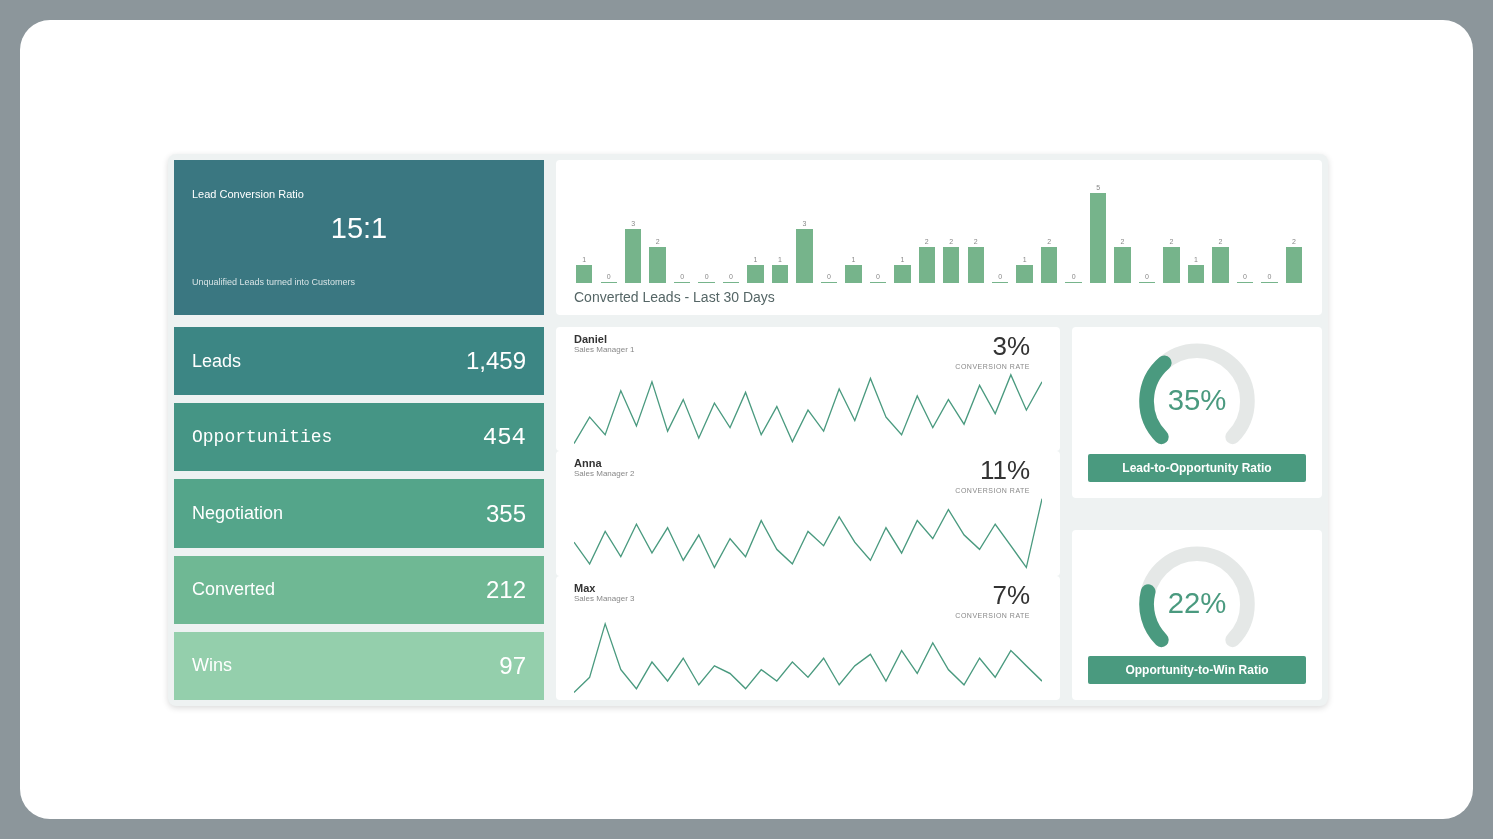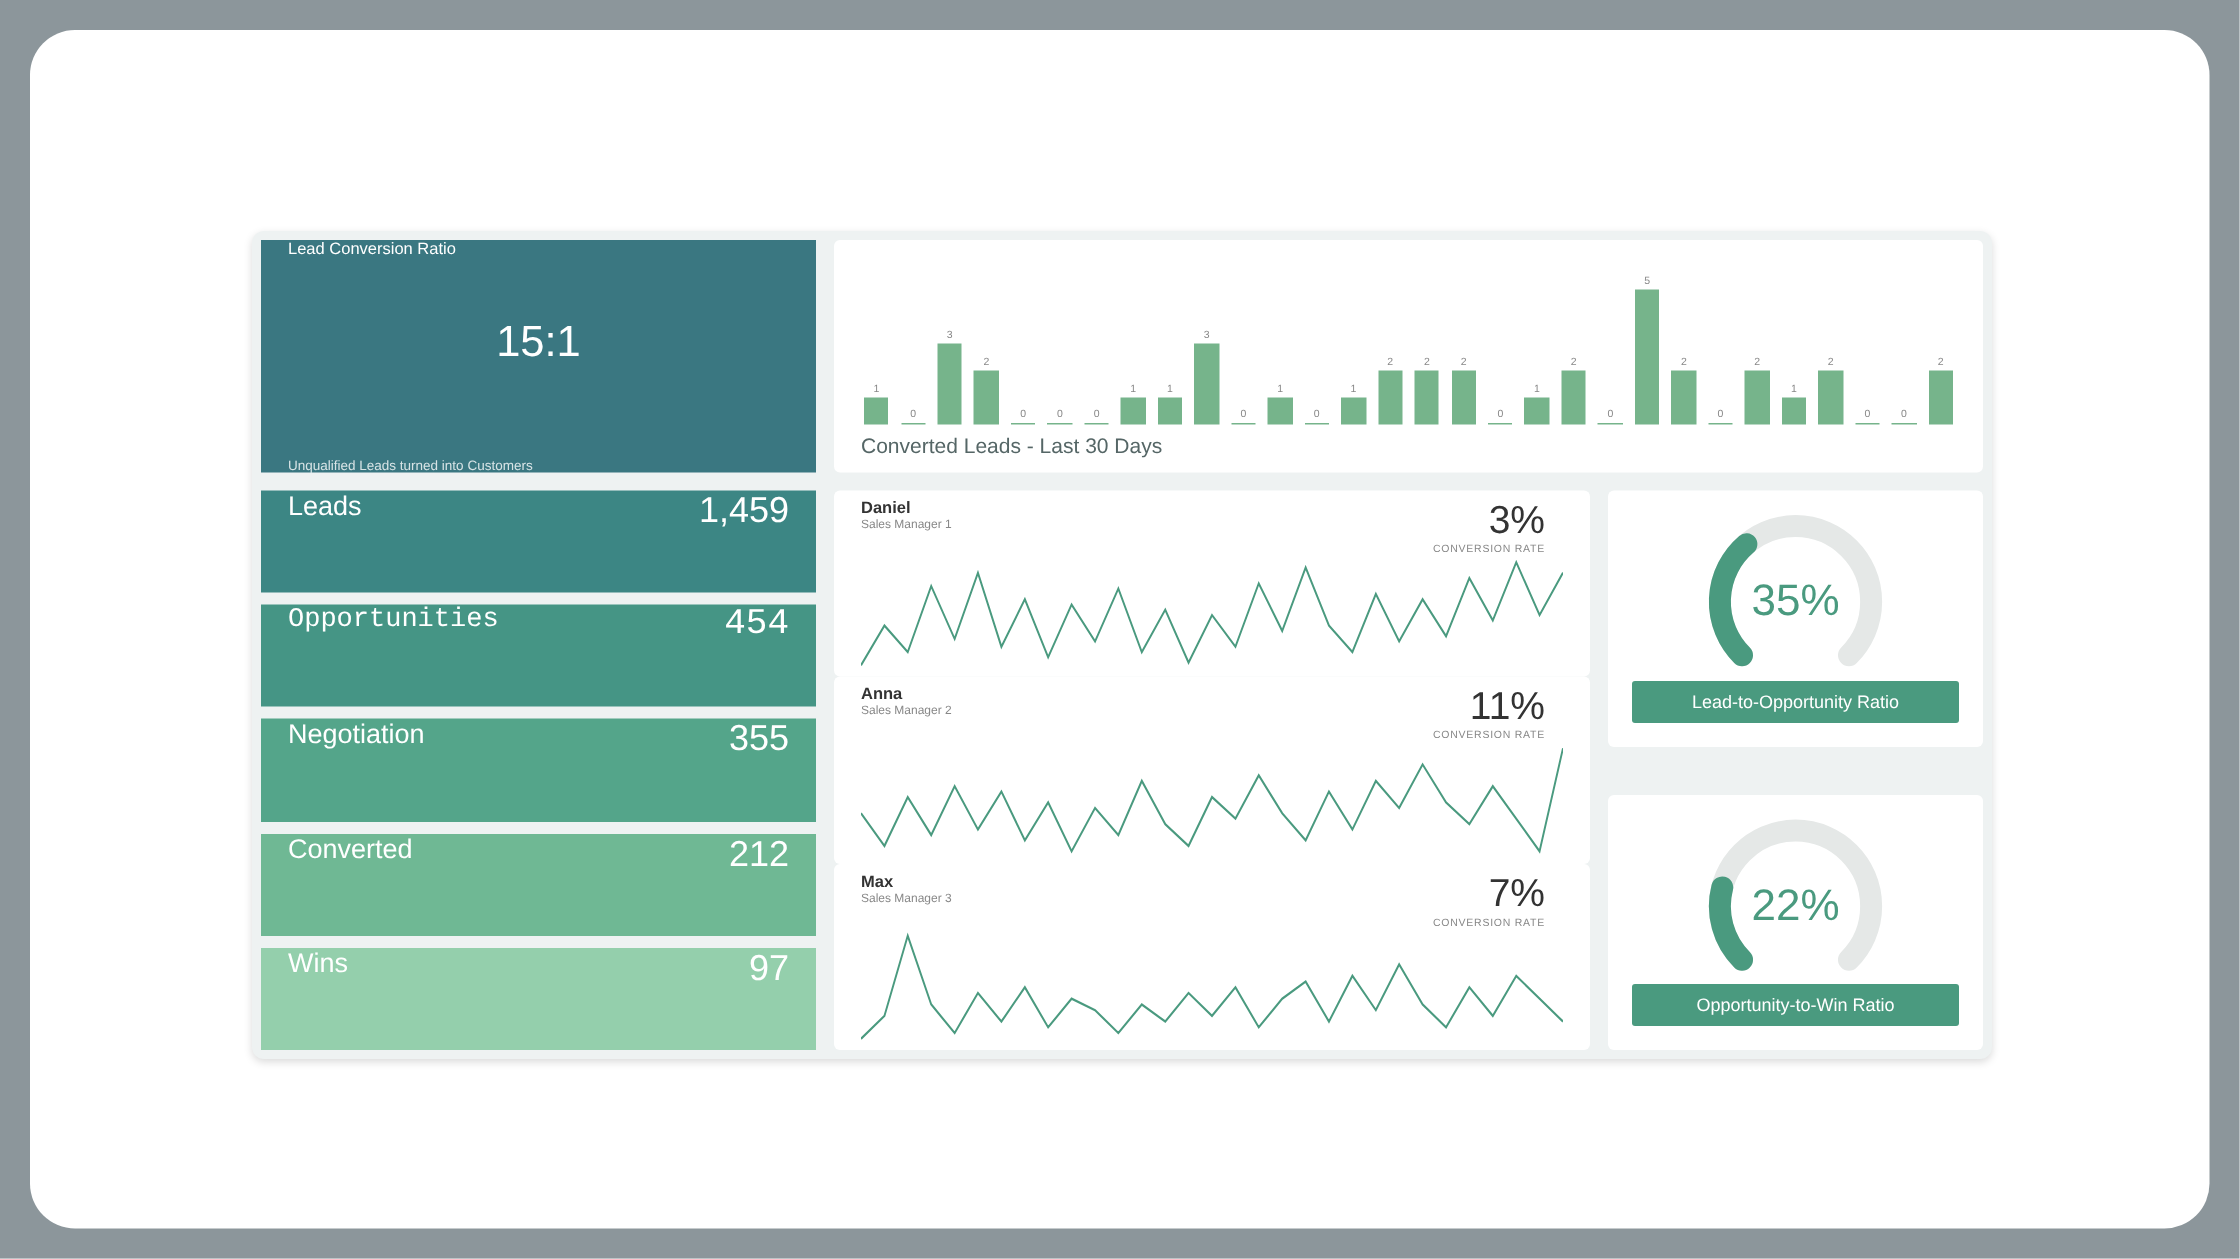--- a/index.html
+++ b/index.html
@@ -33,42 +33,42 @@
     grid-template-rows: 155px 1fr;
     gap: 12px;
     padding: 6px;
   }
   
   .tile-hero {
     grid-column: 1;
     grid-row: 1;
     background: #3a7781;
     color: #fff;
-    padding: 0 18px;
+    padding: 28px 18px;
     display: flex;
     flex-direction: column;
     justify-content: space-between;
   }
   .tile-hero .t-title { font-size: 11px; font-weight: 400; }
   .tile-hero .t-value { font-size: 29px; font-weight: 400; text-align: center; }
   .tile-hero .t-sub   { font-size: 9px;  opacity: 0.8; margin-top: 20px; }
 
   
   .funnel {
     grid-column: 1;
     grid-row: 2;
     display: flex;
     flex-direction: column;
     gap: 8px;
   }
   .funnel-tile {
     flex: 1;
     color: #fff;
     display: flex;
-    align-items: flex-start;
+    align-items: center;
     justify-content: space-between;
     padding: 0 18px;
   }
   .funnel-tile .f-label { font-size: 18px; font-weight: 400; }
   .funnel-tile .f-value { font-size: 24px; font-weight: 300; }
 
   
   .card-bars {
     grid-column: 2 / 4;
     grid-row: 1;
@@ -136,20 +136,21 @@
   .gauge-svg { width: 150px; height: 110px; }
   .gauge-text { font-size: 32px; fill:#4a9a7f; font-weight:300; }
   .gauge-label {
     width:100%;
     background:#4a9a7f;
     color:#fff;
     text-align:center;
     font-size:12px;
     padding:7px 0;
     border-radius:2px;
+    font-weight:bold;
   }
 </style>
 </head>
 <body>
 
 <div class="frame">
   <div class="dashboard">
 
     <div class="tile-hero">
       <div class="t-title">Lead Conversion Ratio</div>

